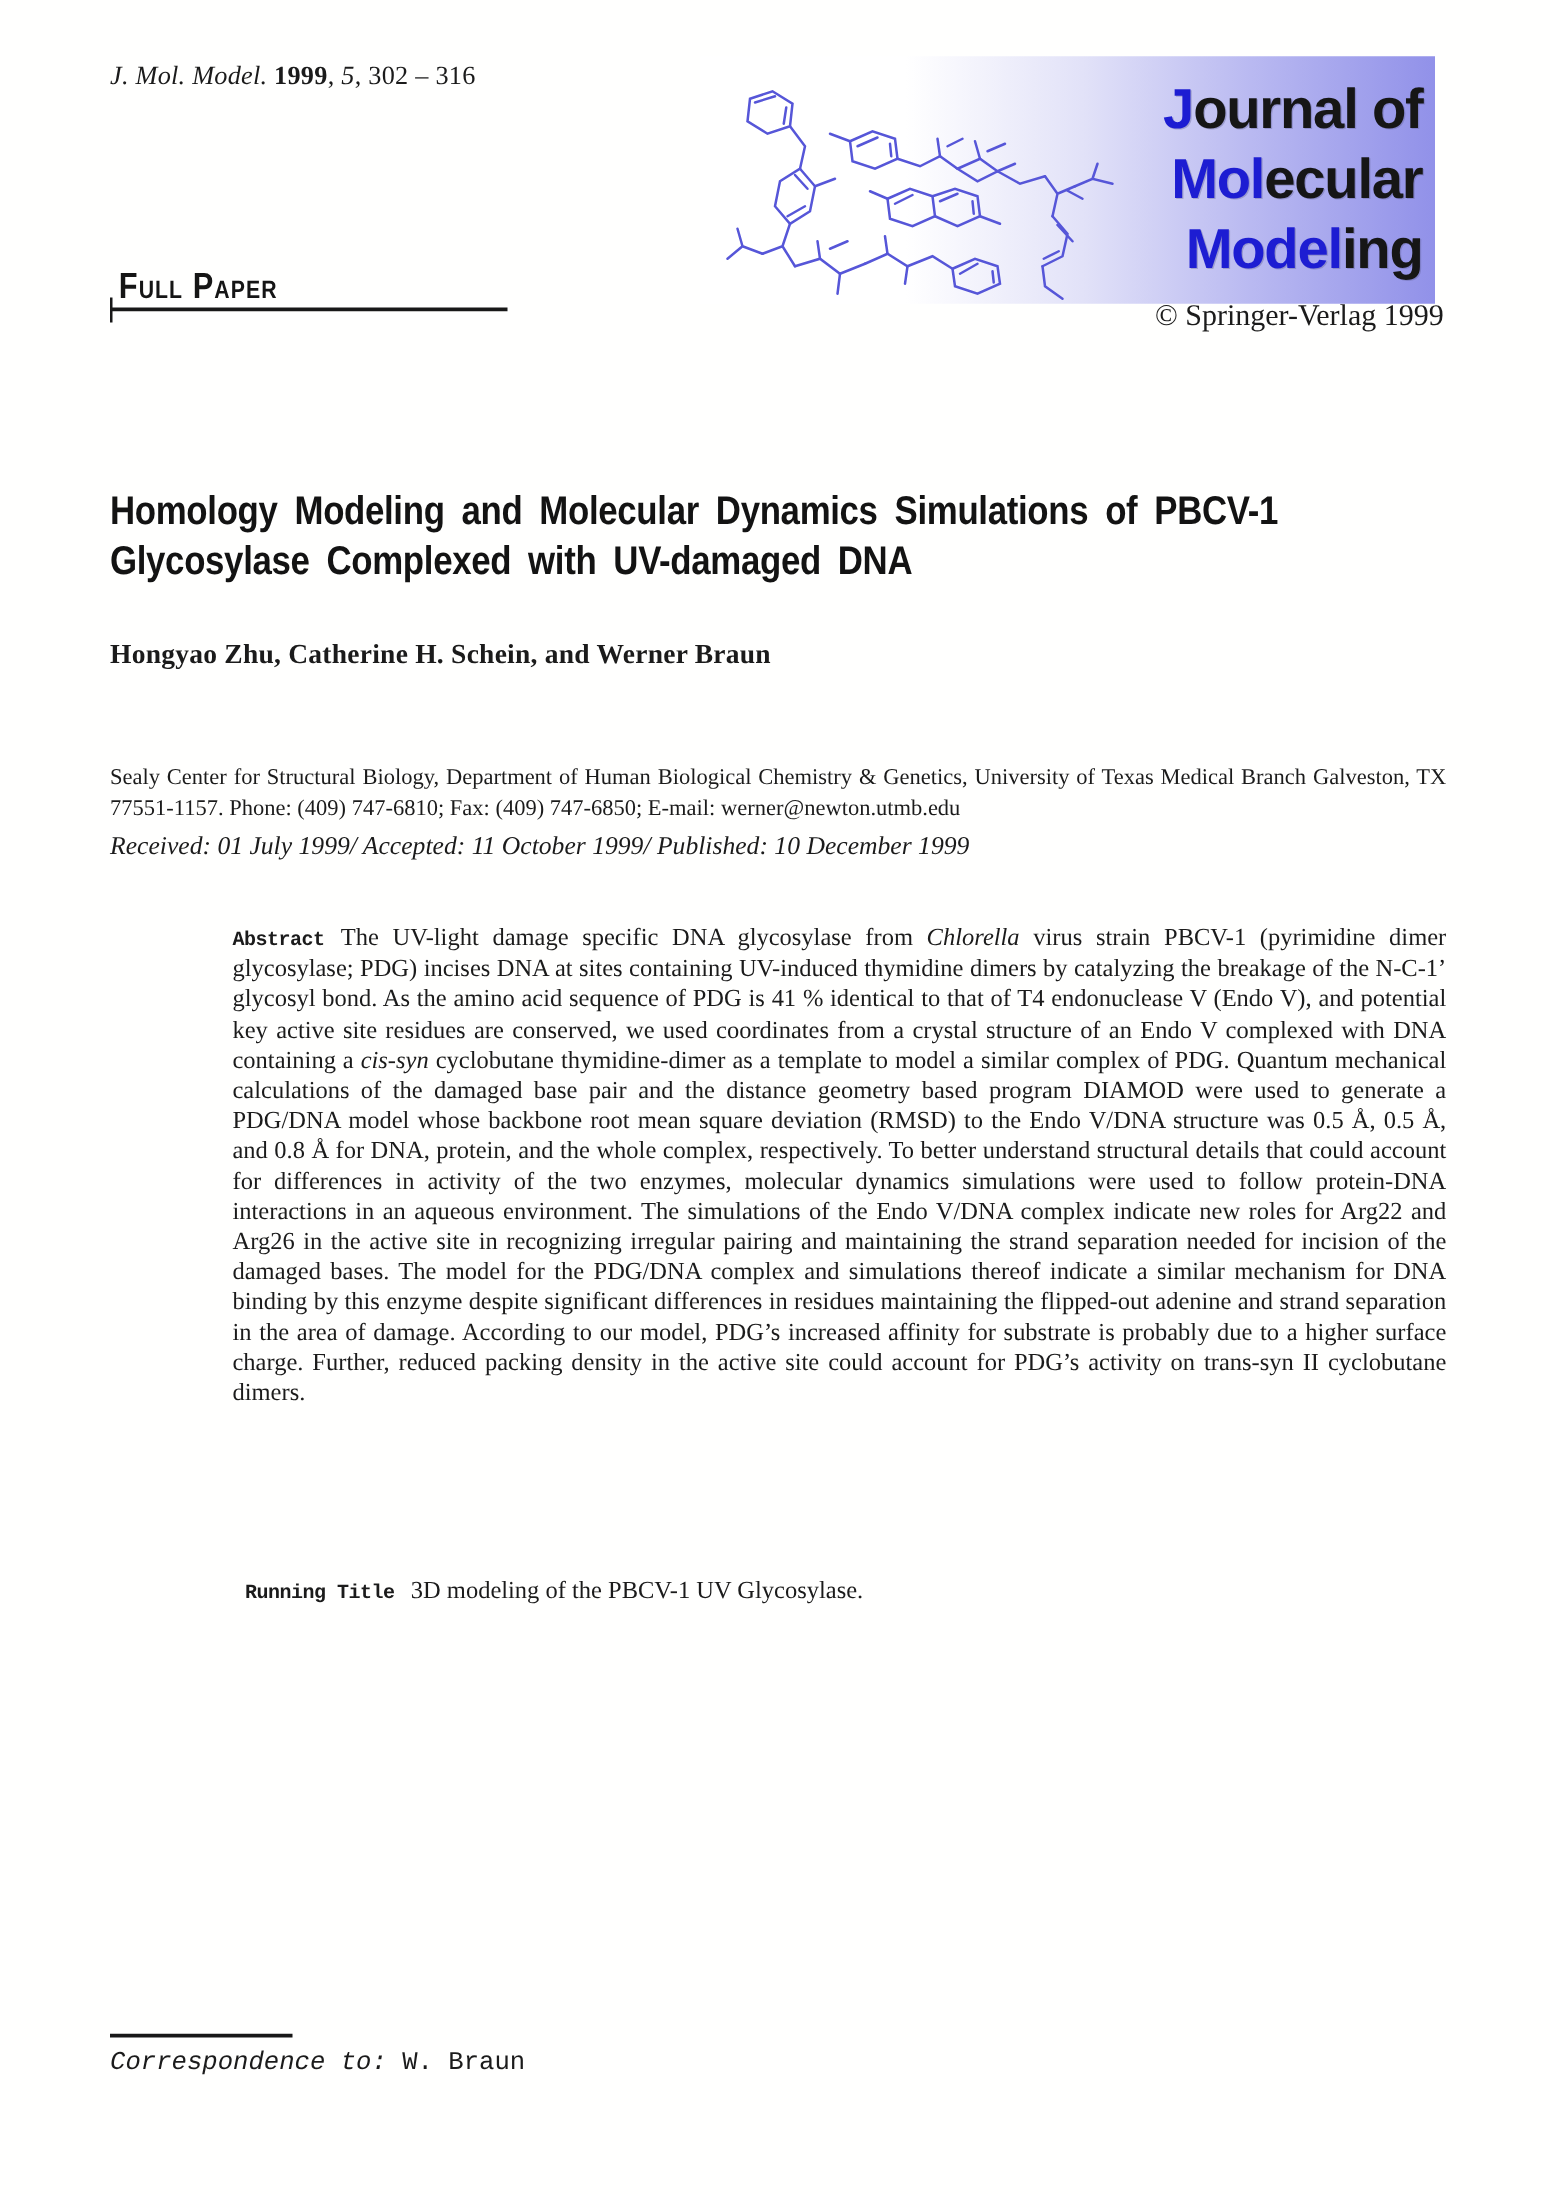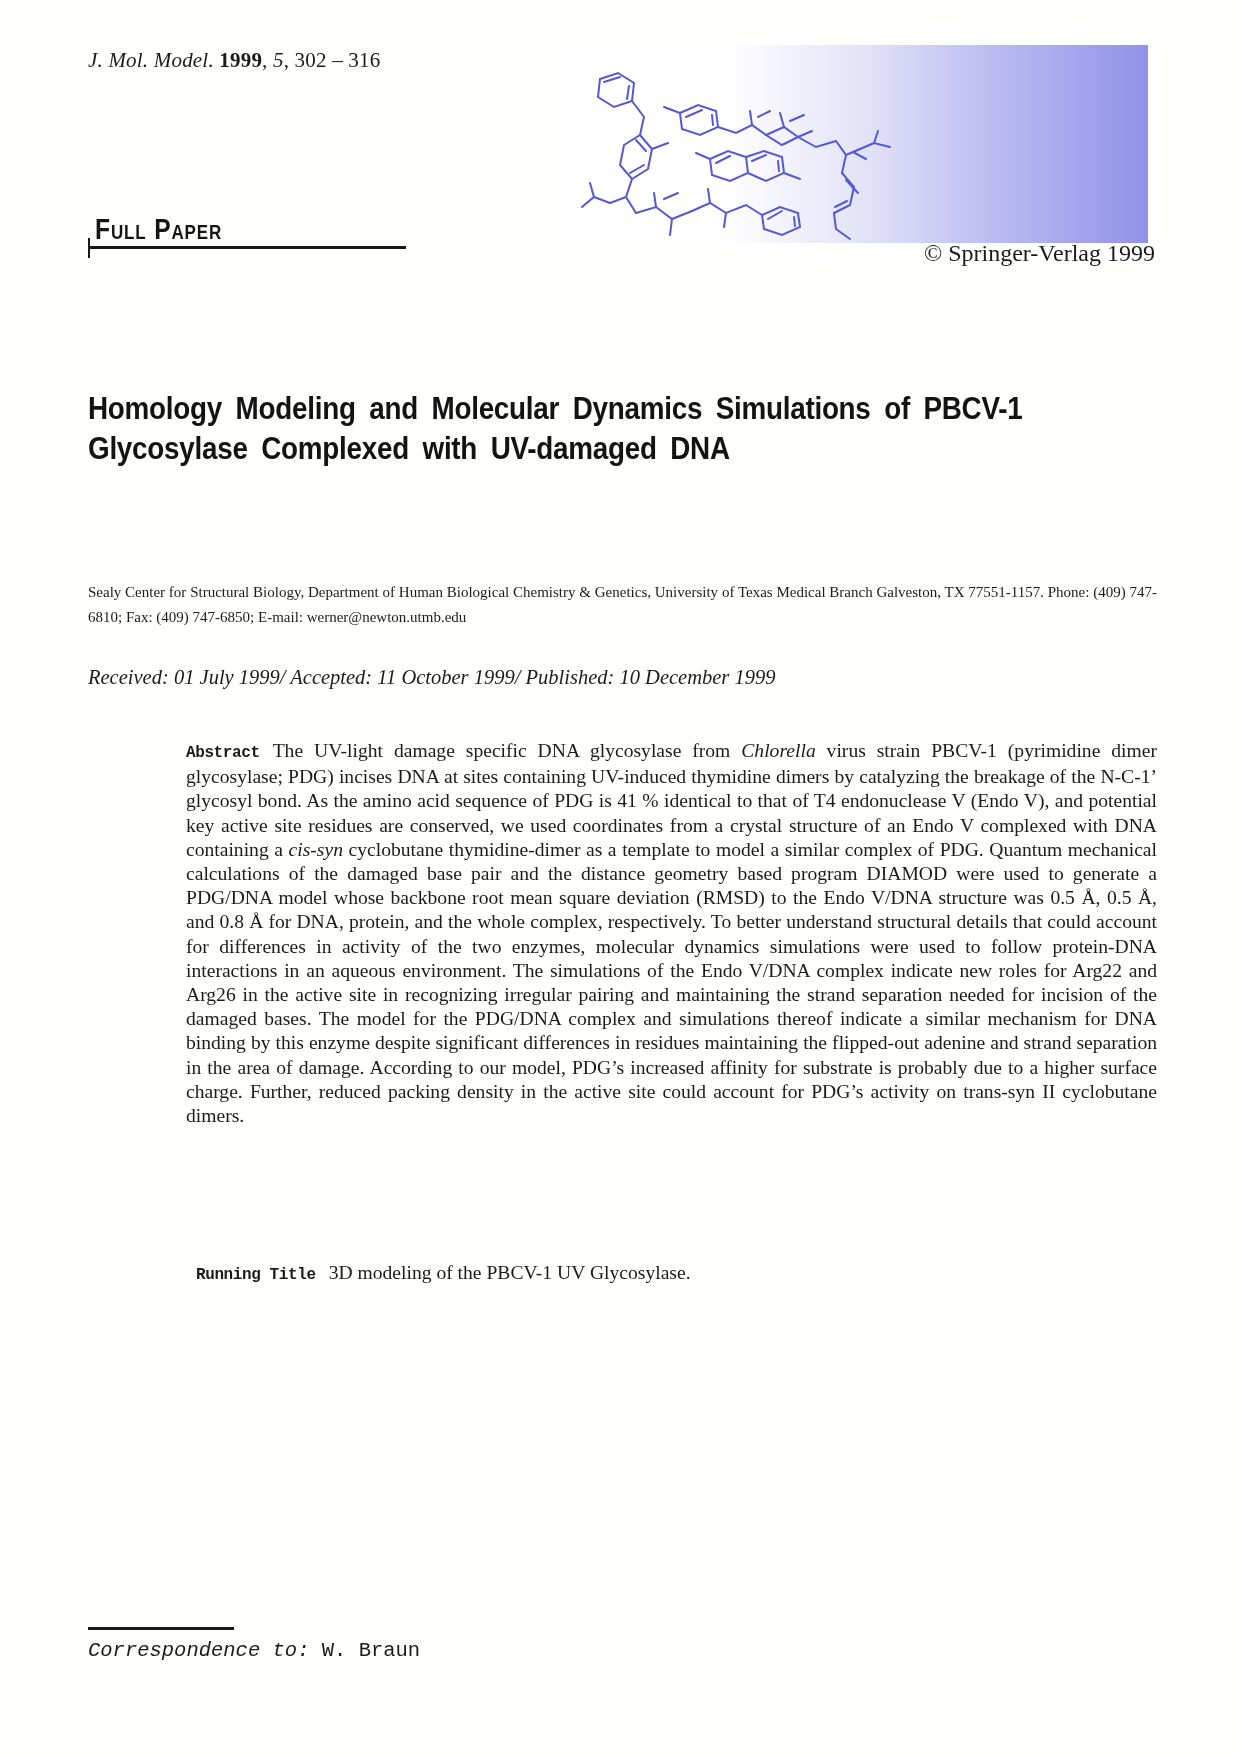--- a/index.html
+++ b/index.html
@@ -48,22 +48,22 @@
     font-family:"Liberation Sans", sans-serif;font-weight:bold;
     font-size:32px;letter-spacing:-.3px;word-spacing:7px;color:#131313;
     transform:scaleX(.87);transform-origin:left center;white-space:nowrap;
   }
   
   .authors{
     position:absolute;left:88px;top:510px;
     font-size:22px;font-weight:bold;letter-spacing:.2px;white-space:nowrap;
   }
   .affiliation{
-    position:absolute;left:88px;top:580px;width:1069px;
-    font-size:15px;line-height:25px;text-align:justify;
+    position:absolute;left:88px;top:609px;width:1069px;
+    font-size:18px;line-height:25px;text-align:justify;
   }
   .dates{
     position:absolute;left:88px;top:666px;
     font-size:20.5px;font-style:italic;white-space:nowrap;
   }
   
   .abstract{
     position:absolute;left:186px;top:739px;width:971px;
     font-size:19.6px;line-height:24.2px;text-align:justify;
   }
@@ -128,31 +128,37 @@
       <path d="M166 162 L164 176 M150 152 L148 138"></path>
       <path d="M202 164 L220 156 L238 162 L240 176 L222 184 L204 178 Z"></path>
       <path d="M208 168 L222 160 M234 166 L235 175"></path>
 
       <path d="M276 90 L286 104 L282 122 M286 104 L300 98 M293 101 L306 108"></path>
       <path d="M282 122 L294 136 L290 154 L274 162"></path>
       <path d="M286 129 L298 142 M287 150 L275 156"></path>
       <path d="M274 162 L276 178 L290 188"></path>
       <path d="M300 98 L314 92 L330 96 M314 92 L318 80"></path>
     </svg>
+    <div class="logo-text">
+      <div><span class="logo-blue">J</span><span>ournal of</span></div>
+      <div><span class="logo-blue">Mol</span><span>ecular</span></div>
+      <div><span class="logo-blue">Model</span><span>ing</span></div>
+    </div>
   </div>
 
   <div class="copyright">© Springer-Verlag 1999</div>
 
   <div class="article-type">Full Paper</div>
   <div class="tick-v" style="left:88px;top:238px;width:2px;height:20px;"></div>
   <div class="rule-h" style="left:88px;top:246px;width:318px;height:3px;"></div>
 
   <div class="title-line" style="top:390px;">Homology Modeling and Molecular Dynamics Simulations of PBCV-1</div>
   <div class="title-line" style="top:430px;">Glycosylase Complexed with UV-damaged DNA</div>
 
+  <div class="authors">Hongyao Zhu, Catherine H. Schein, and Werner Braun</div>
 
   <div class="affiliation">Sealy Center for Structural Biology, Department of Human Biological Chemistry &amp; Genetics, University of Texas Medical Branch Galveston, TX 77551-1157. Phone: (409) 747-6810; Fax: (409) 747-6850; E-mail: werner@newton.utmb.edu</div>
 
   <div class="dates">Received: 01 July 1999/ Accepted: 11 October 1999/ Published: 10 December 1999</div>
 
   <div class="abstract"><span class="inline-label">Abstract</span><span class="lbl-gap"></span><span><span>The UV-light damage specific DNA glycosylase from </span><span style="font-style: italic;">Chlorella</span><span> virus strain PBCV-1 (pyrimidine dimer glycosylase; PDG) incises DNA at sites containing UV-induced thymidine dimers by catalyzing the breakage of the N-C-1’ glycosyl bond. As the amino acid sequence of PDG is 41 % identical to that of T4 endonuclease V (Endo V), and potential key active site residues are conserved, we used coordinates from a crystal structure of an Endo V complexed with DNA containing a </span><span style="font-style: italic;">cis-syn</span><span> cyclobutane thymidine-dimer as a template to model a similar complex of PDG. Quantum mechanical calculations of the damaged base pair and the distance geometry based program DIAMOD were used to generate a PDG/DNA model whose backbone root mean square deviation (RMSD) to the Endo V/DNA structure was 0.5 Å, 0.5 Å, and 0.8 Å for DNA, protein, and the whole complex, respectively. To better understand structural details that could account for differences in activity of the two enzymes, molecular dynamics simulations were used to follow protein-DNA interactions in an aqueous environment. The simulations of the Endo V/DNA complex indicate new roles for Arg22 and Arg26 in the active site in recognizing irregular pairing and maintaining the strand separation needed for incision of the damaged bases. The model for the PDG/DNA complex and simulations thereof indicate a similar mechanism for DNA binding by this enzyme despite significant differences in residues maintaining the flipped-out adenine and strand separation in the area of damage. According to our model, PDG’s increased affinity for substrate is probably due to a higher surface charge. Further, reduced packing density in the active site could account for PDG’s activity on trans-syn II cyclobutane dimers.</span></span></div>
 
 
   <div class="running-title"><span class="inline-label">Running Title</span><span class="lbl-gap"></span><span>3D modeling of the PBCV-1 UV Glycosylase.</span></div>
 

